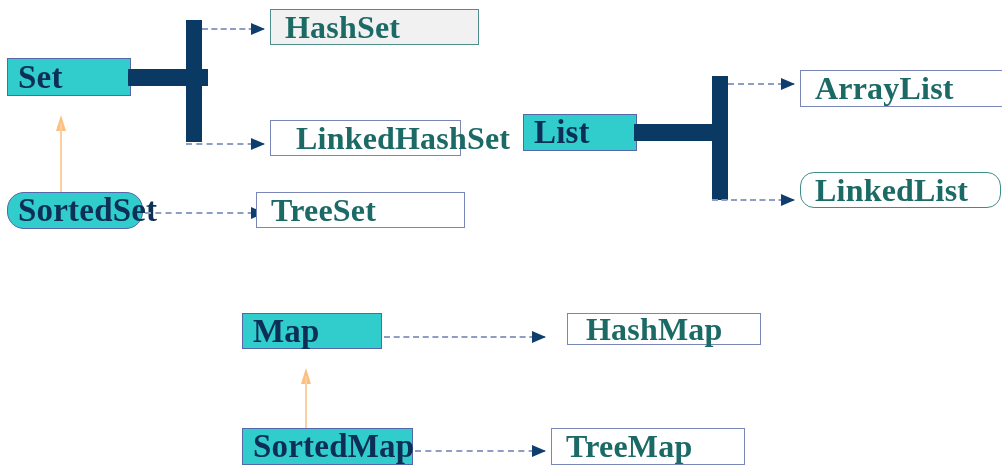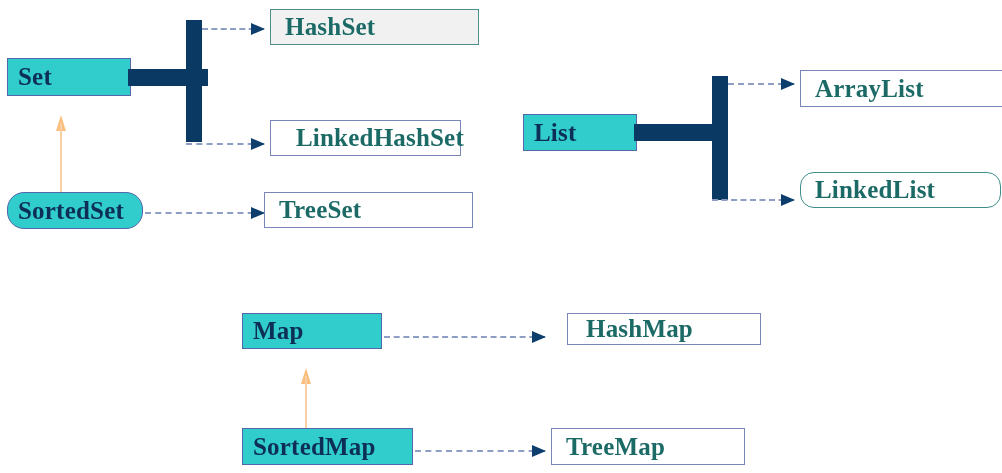--- a/index.html
+++ b/index.html
@@ -26,30 +26,30 @@
     font-weight: bold;
     letter-spacing: 0.2px;
   }
 
   
   .node.iface {
     background: #31cccc;
     border: 1px solid #5566aa;
     color: #0d2f55;
     padding-left: 10px;
-    font-size: 25px;
+    font-size: 33px;
   }
 
   
   .node.klass {
     background: #ffffff;
     border: 1px solid #7a85b8;
     color: #1b6a66;
     padding-left: 14px;
-    font-size: 25px;
+    font-size: 32px;
   }
   .node.klass.shaded {
     background: #f1f1f1;
     border: 1px solid #4f8f8b;
   }
   .node.klass.tealborder {
     border: 1px solid #3f8d89;
   }
 
   
@@ -153,21 +153,21 @@
 
   <div class="node iface" style="left:7px; top:192px; width:136px; height:37px;border-radius:17px;">
     <span class="overflow-label">SortedSet</span>
   </div>
 
   <div class="darrow" style="left:145px; top:212px; width:119px;">
     <div class="dline"></div>
     <div class="dhead"></div>
   </div>
 
-  <div class="node klass" style="left:264px; top:192px; width:209px; height:36px;">
+  <div class="node klass" style="left:256px; top:192px; width:209px; height:36px;">
     <span>TreeSet</span>
   </div>
 
   <div class="node iface" style="left:523px; top:114px; width:114px; height:37px;">
     <span>List</span>
   </div>
 
   <div class="hbar" style="left:634px; top:124px; width:81px; height:17px;"></div>
 
   <div class="vbar" style="left:712px; top:76px; width:16px; height:124px;"></div>

